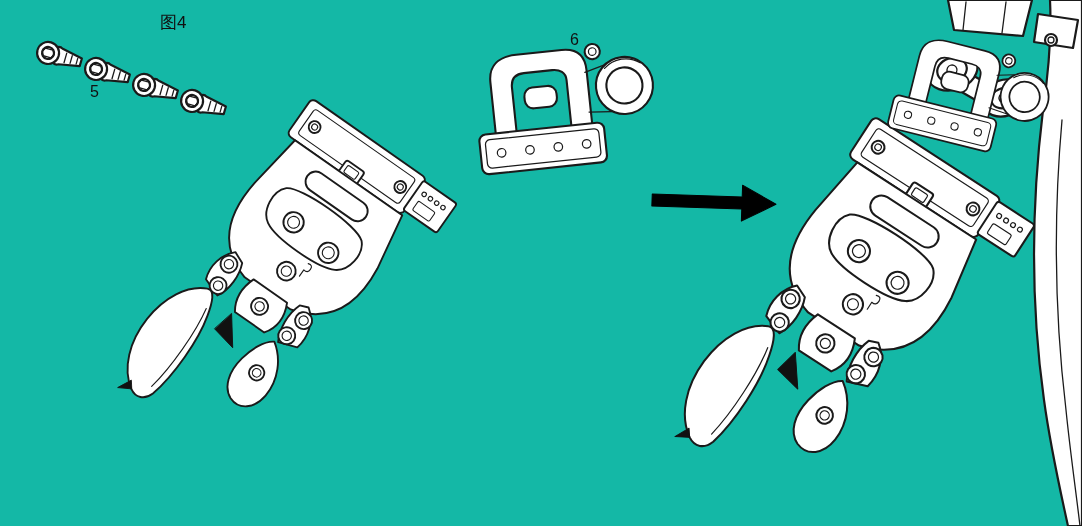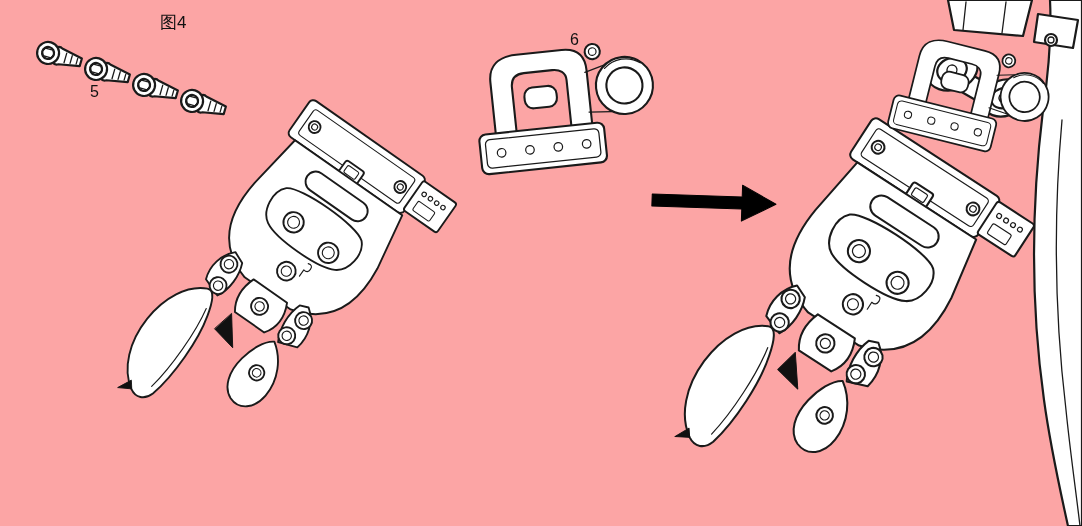--- a/index.html
+++ b/index.html
@@ -1,19 +1,19 @@
 <!DOCTYPE html>
 <html><head>
 <meta charset="utf-8">
 <style>
   html,body{margin:0;padding:0;background:#fff;}
   .canvas{
     position:relative;
     width:1082px;height:526px;
-    background:#fca5a5;
+    background:#14b8a6;
     overflow:hidden;
     font-family:"Liberation Sans", sans-serif;
   }
   svg.art{position:absolute;left:0;top:0;}
   
   svg.art path, svg.art rect, svg.art circle, svg.art ellipse, svg.art polygon{
     fill:#ffffff;
     stroke:#1a1a1a;
     stroke-width:2.2;
     stroke-linejoin:round;

